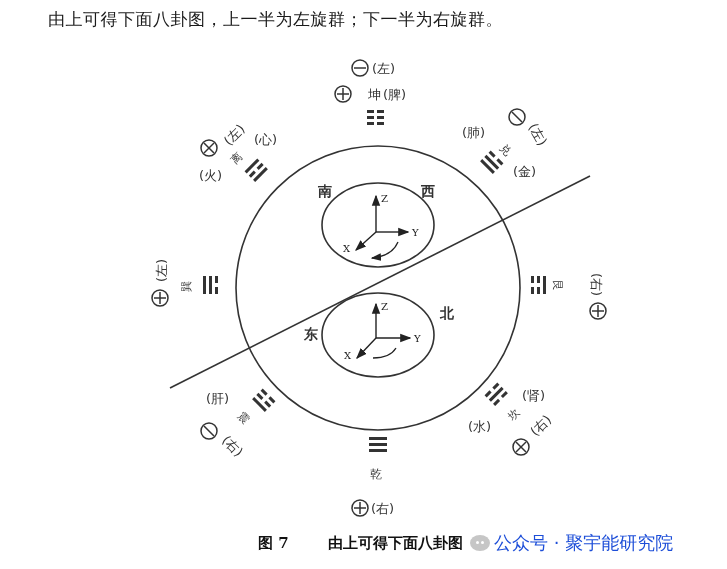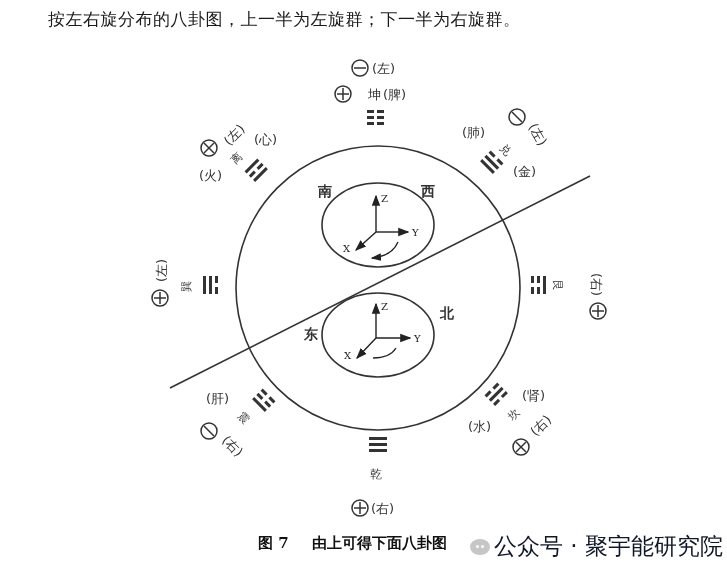--- a/index.html
+++ b/index.html
@@ -1,31 +1,31 @@
 <!DOCTYPE html>
 <html><head>
   <meta charset="utf-8">
   <style>
     html, body { margin: 0; padding: 0; background: #ffffff; }
     body { width: 727px; height: 569px; position: relative; overflow: hidden; font-family: "DejaVu Sans", sans-serif; color: #222; }
     .intro { position: absolute; left: 48px; top: 8px; font-size: 17px; color: #1a1a1a; letter-spacing: 0.5px; }
     svg.diagram { position: absolute; left: 0; top: 0; }
     .caption { position: absolute; left: 258px; top: 534px; font-family: "DejaVu Serif", serif; font-weight: bold; font-size: 15px; color: #111; }
-    .caption .num { margin-right: 18px; }
-    .watermark { position: absolute; left: 470px; top: 531px; font-size: 23px; color: #0f172a; display: flex; align-items: center; gap: 4px; }
+    .caption .num { margin-right: 34px; }
+    .watermark { position: absolute; left: 470px; top: 531px; font-size: 18px; color: #1d4ed8; display: flex; align-items: center; gap: 4px; }
     .wm-icon { width: 20px; height: 16px; border-radius: 50%; background: #c6c6c6; display: inline-block; position: relative; }
     .wm-icon::before, .wm-icon::after { content: ""; position: absolute; top: 6px; width: 3px; height: 3px; border-radius: 50%; background: #fff; }
     .wm-icon::before { left: 6px; } .wm-icon::after { left: 11px; }
     .t { font-family: "DejaVu Sans", sans-serif; fill: #333; }
     .tm { font-family: "DejaVu Serif", serif; fill: #222; }
   </style>
 </head>
 <body>
 
-<div class="intro">按左右旋分布的八卦图，上一半为左旋群；下一半为右旋群。</div>
+<div class="intro">由上可得下面八卦图，上一半为左旋群；下一半为右旋群。</div>
 
 <svg class="diagram" width="727" height="569" viewBox="0 0 727 569">
   <defs>
     <marker id="ah" markerWidth="8" markerHeight="8" refX="7" refY="4" orient="auto">
       <path d="M0,1 L8,4 L0,7 Z" fill="#222"></path>
     </marker>
   </defs>
 
   <circle cx="378" cy="288" r="142" fill="none" stroke="#333" stroke-width="1.6"></circle>
 

